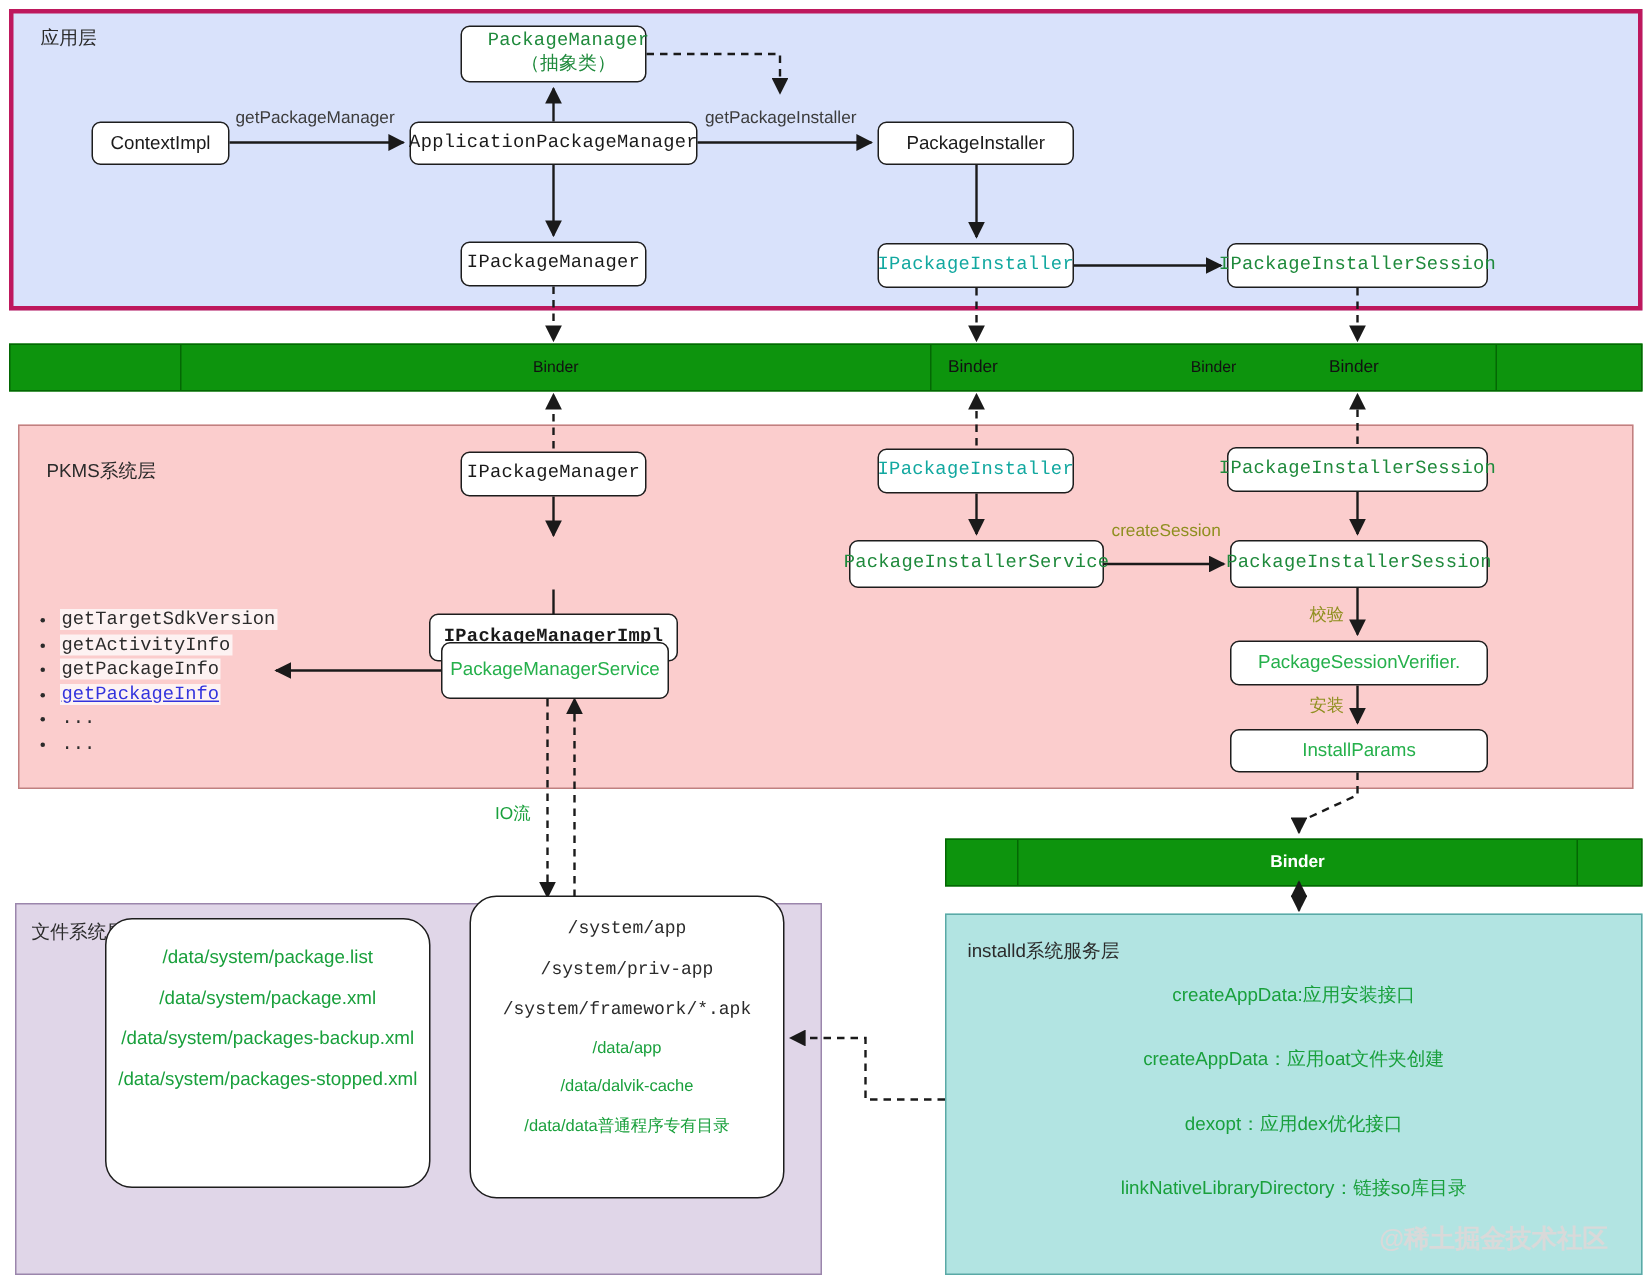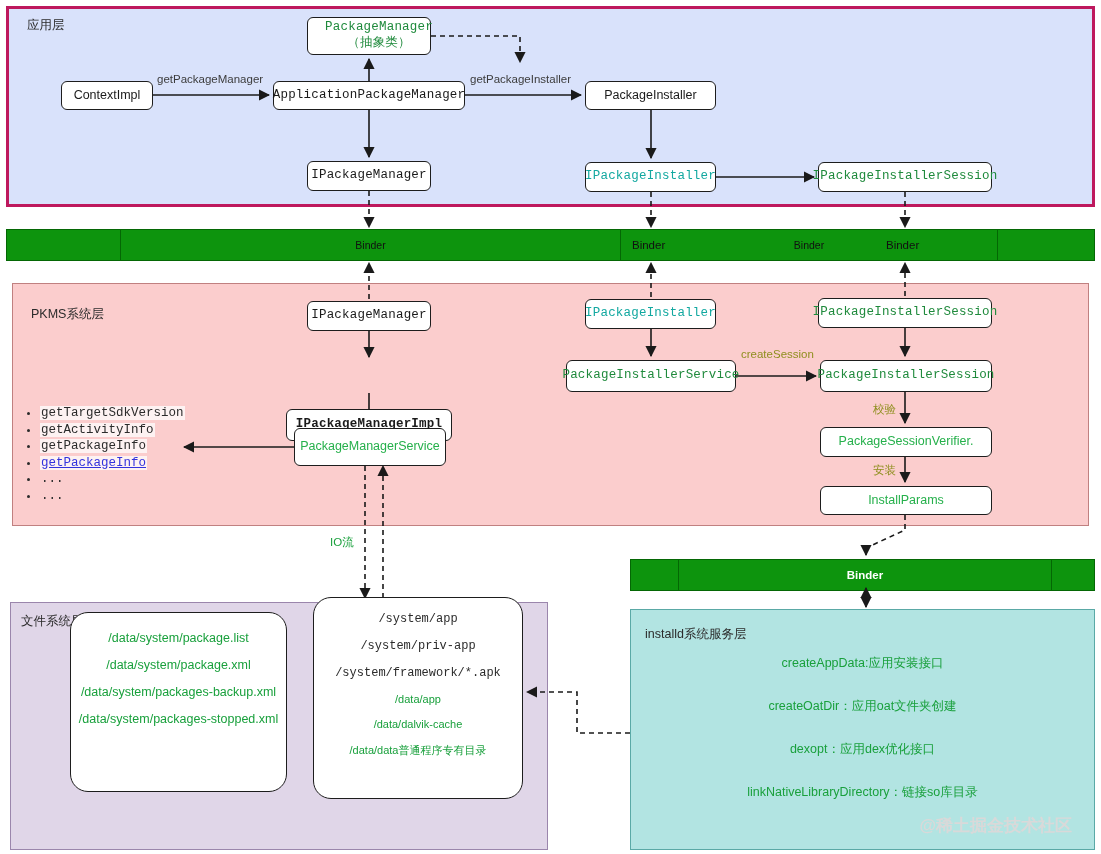--- a/index.html
+++ b/index.html
@@ -315,21 +315,21 @@
     <div class="row">/system/app</div>
     <div class="row">/system/priv-app</div>
     <div class="row">/system/framework/*.apk</div>
     <div class="row g">/data/app</div>
     <div class="row g">/data/dalvik-cache</div>
     <div class="row g">/data/data普通程序专有目录</div>
   </div>
 
   <div class="svc">
     <div class="line">createAppData:应用安装接口</div>
-    <div class="line">createOatDir：应用oat文件夹创建</div>
+    <div class="line">createAppData：应用oat文件夹创建</div>
     <div class="line">dexopt：应用dex优化接口</div>
     <div class="line">linkNativeLibraryDirectory：链接so库目录</div>
   </div>
 
   <svg class="wires" viewBox="0 0 1101 854">
     <defs>
       <marker id="ah" viewBox="0 0 10 10" refX="9" refY="5" markerWidth="7" markerHeight="7" orient="auto-start-reverse">
         <path d="M 0 0 L 10 5 L 0 10 z" fill="#1a1a1a"></path>
       </marker>
       <marker id="ahd" viewBox="0 0 10 10" refX="9" refY="5" markerWidth="7" markerHeight="7" orient="auto-start-reverse">

